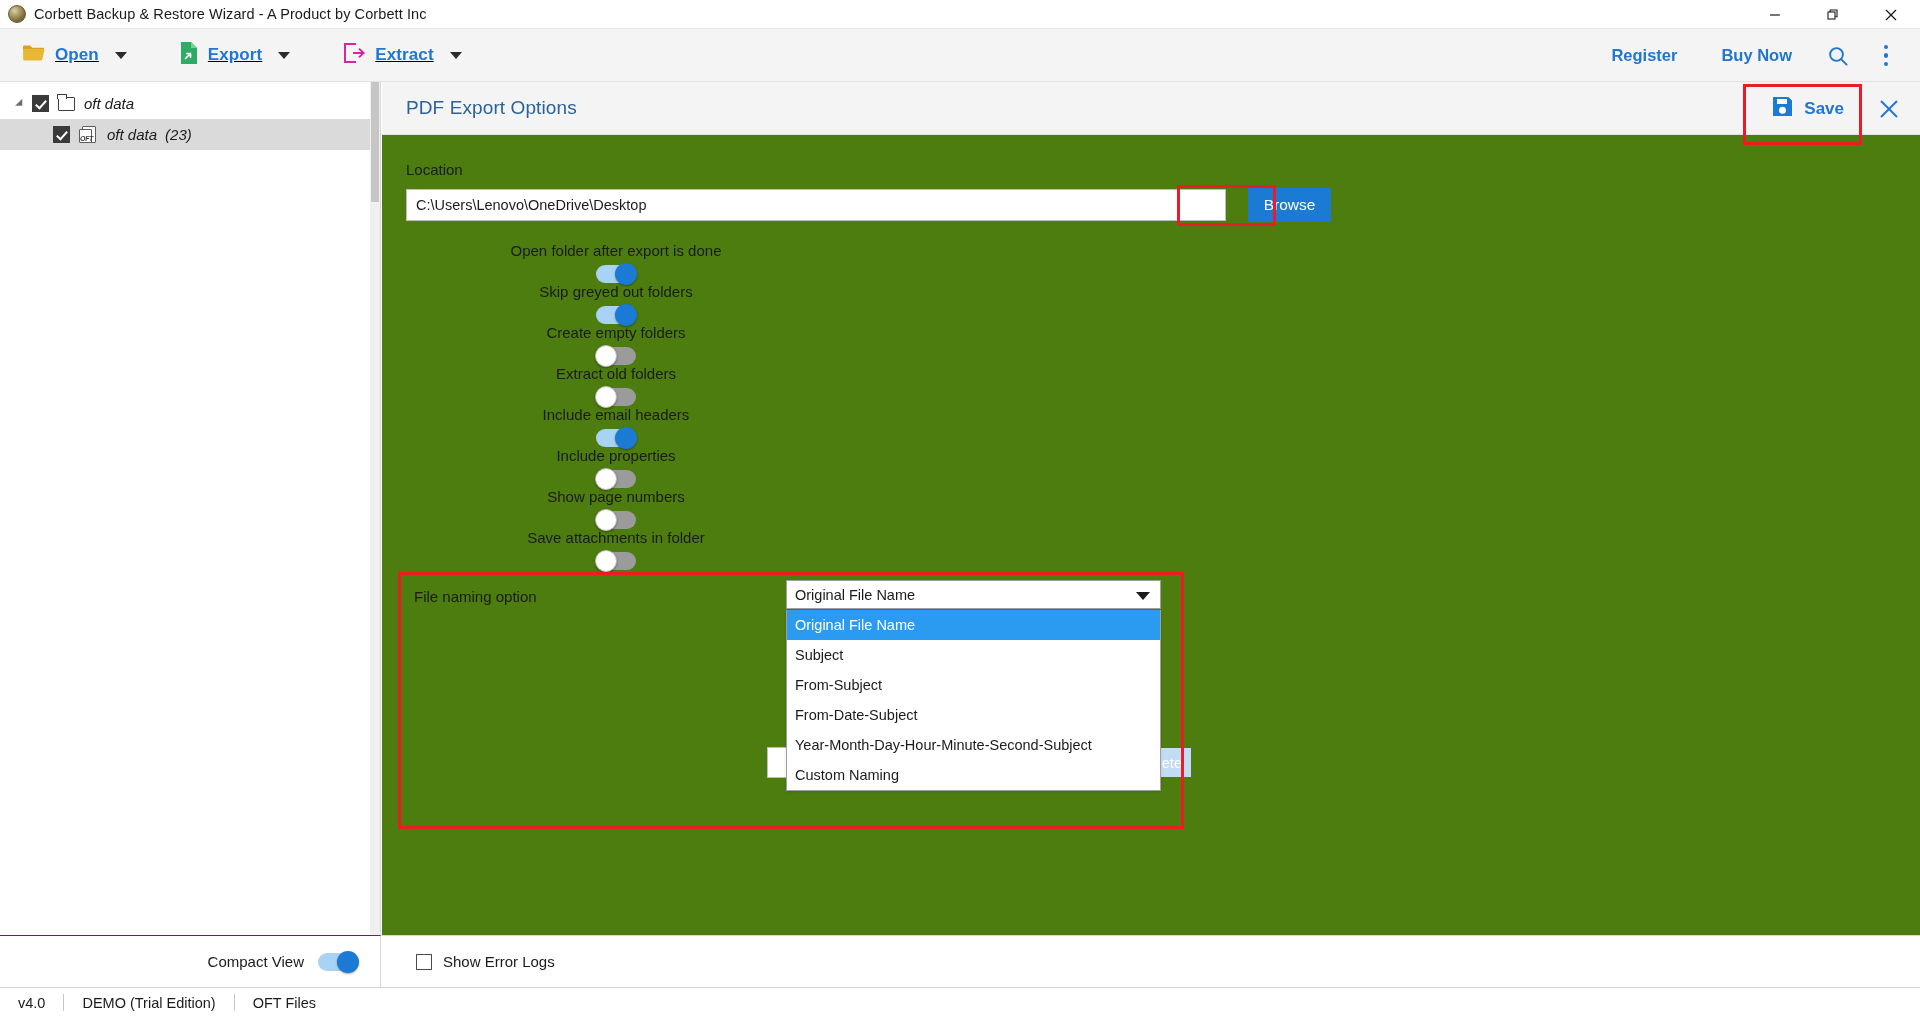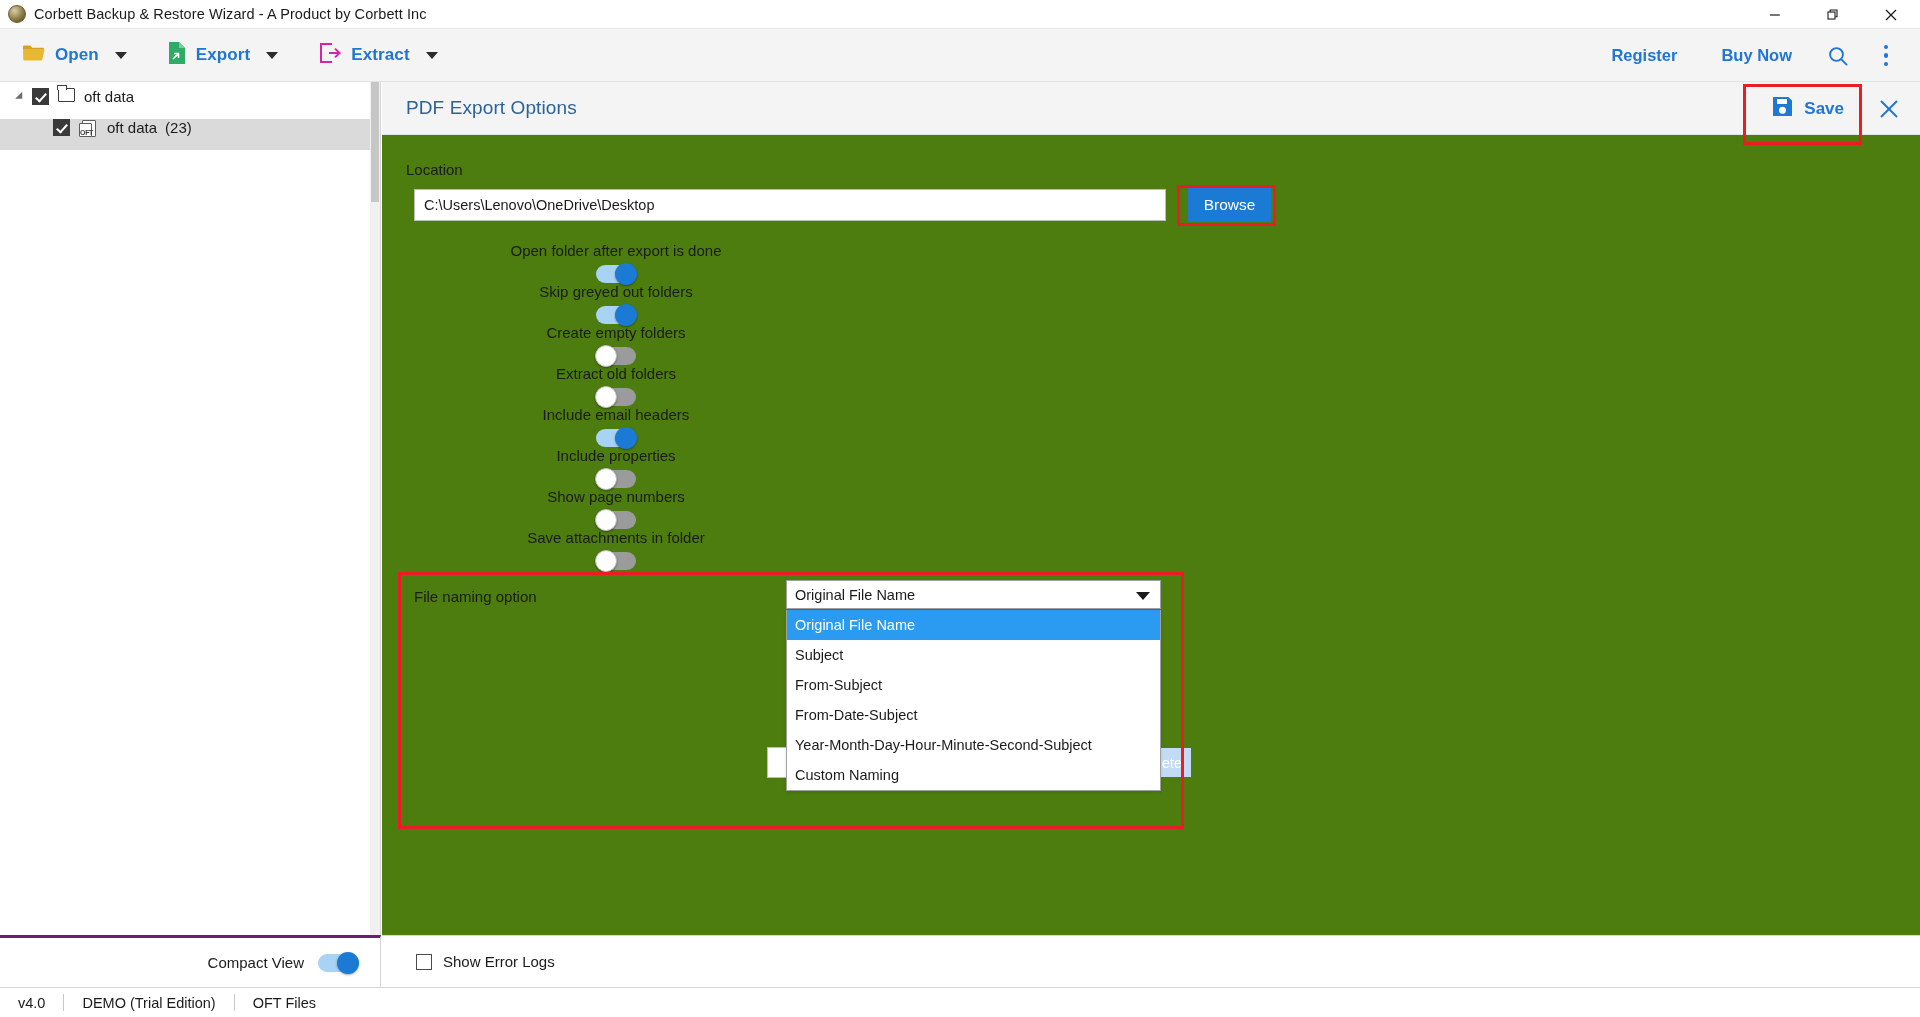--- a/index.html
+++ b/index.html
@@ -45,21 +45,21 @@
   }
 
   
   .toolbar {
     position: absolute; top: 29px; left: 0;
     width: 1920px; height: 53px;
     background: #f4f4f4;
     border-bottom: 1px solid #e2e2e2;
     display: flex; align-items: center;
   }
-  .tb-group { display: flex; align-items: center; gap: 0px; }
+  .tb-group { display: flex; align-items: center; gap: 12px; text-decoration: underline; }
   .tb-item {
     display: flex; align-items: center; gap: 9px;
     padding: 6px 10px 6px 12px; cursor: default;
   }
   .tb-label {
     font-size: 17px; color: #2076d2; font-weight: 600; letter-spacing: .1px;
   }
   .caret {
     width: 0; height: 0; margin-left: 7px;
     border-left: 6px solid transparent;
@@ -84,23 +84,24 @@
 
   
   .sidebar {
     position: absolute; top: 82px; left: 0;
     width: 381px; height: 853px;
     background: #ffffff;
     border-right: 1px solid #d7d7d7;
   }
   .tree { padding-top: 6px; }
   .tree-row {
-    display: flex; align-items: flex-start; height: 31px;
+    display: flex; align-items: center; height: 31px;
     font-size: 15px; color: #1b1b1b; cursor: default;
     padding-right: 4px;
+    font-style: italic;
   }
   .tree-row.level0 { padding-left: 12px; }
   .tree-row.level1 { padding-left: 53px; }
   .tree-row.selected { background: #dadada; }
   .expander {
     width: 17px; height: 17px; margin-right: 3px;
     display: flex; align-items: center; justify-content: center;
   }
   .expander .tri {
     width: 0; height: 0;
@@ -160,21 +161,21 @@
   .side-scroll .thumb {
     position: absolute; top: 0; left: 1px; width: 8px; height: 120px;
     background: #c6c6c6;
   }
 
   
   .sidebar-foot {
     position: absolute; top: 935px; left: 0;
     width: 381px; height: 52px;
     background: #ffffff;
-    border-top: 3px solid #701a75;
+    border-top: 1px solid #701a75;
     border-right: 1px solid #d7d7d7;
     display: flex; align-items: center; justify-content: flex-end;
     padding-right: 22px; gap: 14px;
   }
   .cv-label { font-size: 15px; color: #1b1b1b; }
 
   
   .switch {
     width: 40px; height: 18px; border-radius: 9px;
     position: relative; flex: 0 0 auto; cursor: default;
@@ -223,27 +224,26 @@
     position: absolute;
     border: 3px solid #ec1c24;
     pointer-events: none;
   }
 
   
   .form { position: relative; padding: 26px 0 0 24px; }
   .field-label { font-size: 15px; color: #1b1b1b; }
   .loc-row { display: flex; align-items: center; margin-top: 10px; position: relative; }
   .loc-input {
-    width: 752px; height: 32px;
+    width: 820px; height: 32px;
     border: 1px solid #bdbdbd; background: #fff;
     font-family: "Liberation Sans", sans-serif;
     font-size: 14.5px; color: #1b1b1b;
     padding: 0 9px;
     outline: none;
-    margin-left: 8px;
   }
   .browse-btn {
     margin-left: 22px;
     width: 83px; height: 34px;
     background: #1a7ad4; color: #ffffff;
     font-size: 15.5px; font-weight: 400;
     display: flex; align-items: center; justify-content: center;
     border: none; cursor: default;
     font-family: "Liberation Sans", sans-serif;
   }

